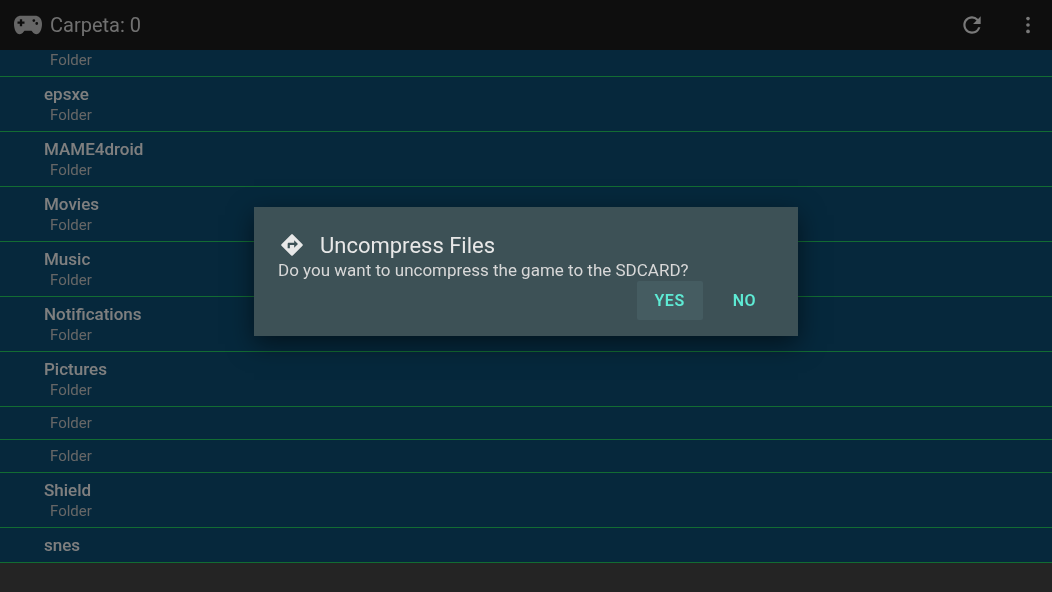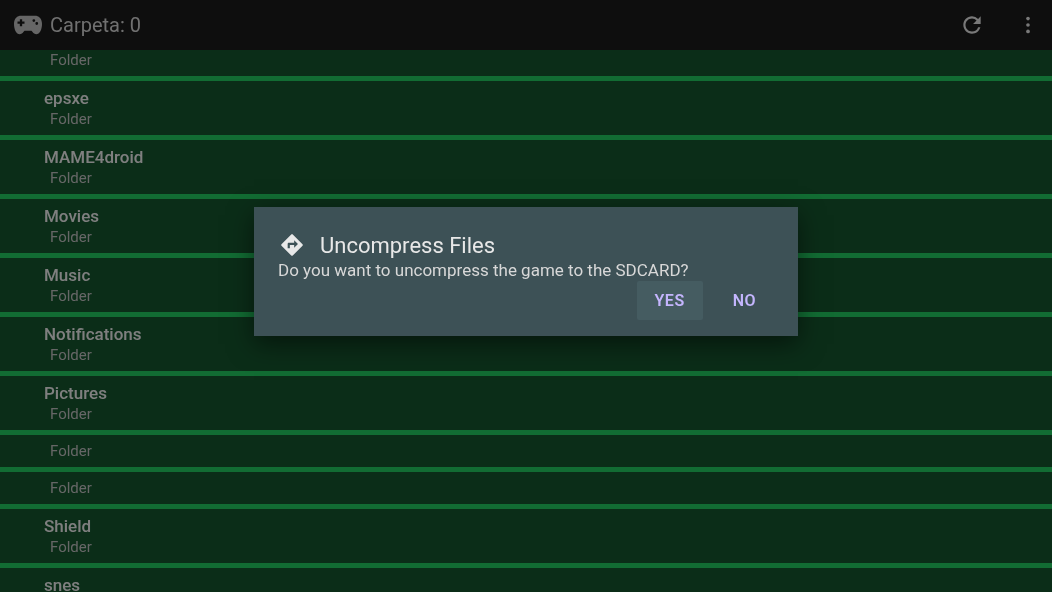--- a/index.html
+++ b/index.html
@@ -58,22 +58,22 @@
     }
     .icon-btn svg {
       fill: #ddd;
     }
     .list {
       height: calc(100% - 42px);
       overflow: hidden;
     }
     .list-item {
       padding: 6px 44px 6px 44px;
-      border-bottom: 5px solid #22c55e;
-      background: #14532d;
+      border-bottom: 1px solid #22c55e;
+      background: #0c4a6e;
     }
     .list-item.first-partial {
       padding-top: 0;
       padding-bottom: 6px;
     }
     .item-name {
       color: #e8e8e8;
       font-size: 17px;
       font-weight: 500;
       line-height: 22px;
@@ -130,21 +130,21 @@
     .dialog-actions {
       display: flex;
       justify-content: flex-end;
       gap: 12px;
       padding-bottom: 8px;
     }
     .dialog-btn {
       padding: 10px 18px;
       font-size: 16px;
       font-weight: 600;
-      color: #c4b5fd;
+      color: #5eead4;
       cursor: pointer;
       letter-spacing: 0.5px;
       border-radius: 2px;
     }
     .dialog-btn.primary {
       background: #455c61;
     }
   </style>
 </head>
 <body>

